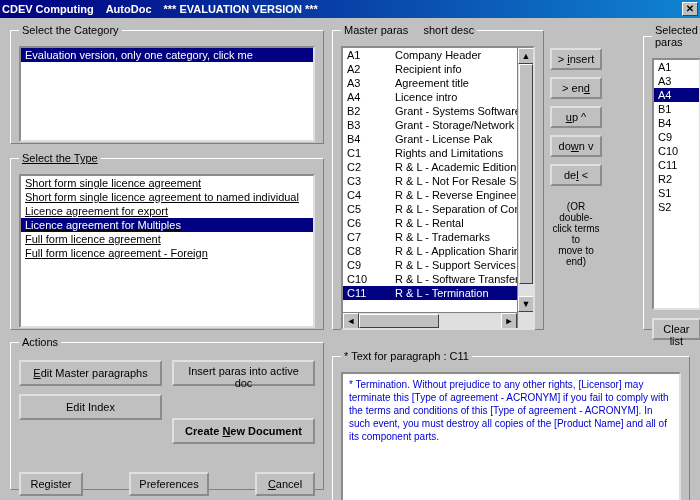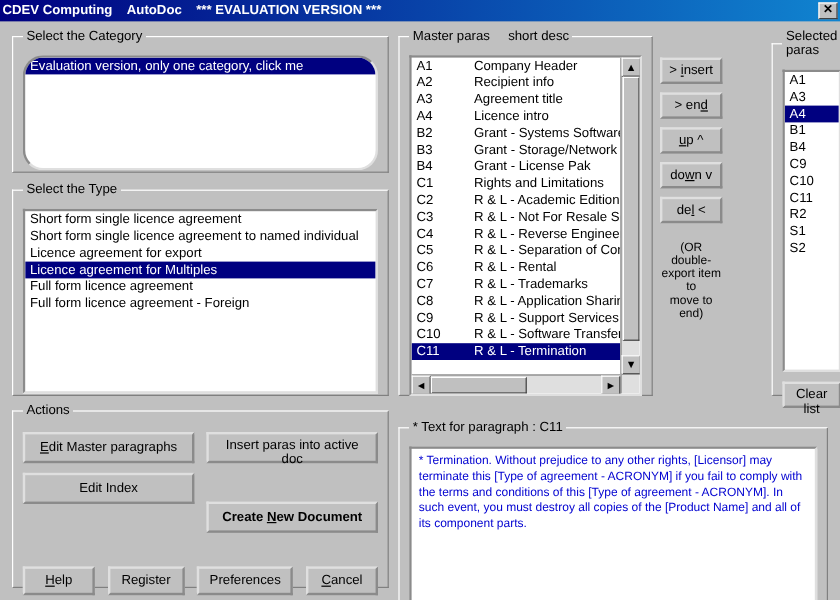--- a/index.html
+++ b/index.html
@@ -19,21 +19,21 @@
 .btn .u { text-decoration: underline; }
 .scroll-v { position: absolute; right: 0; top: 0; bottom: 0; width: 16px; background: #dfdfdf; border-left: 1px solid #808080; }
 .scroll-h { position: absolute; left: 0; right: 16px; bottom: 0; height: 16px; background: #dfdfdf; border-top: 1px solid #808080; }
 .sarrow { width: 16px; height: 16px; background: #c0c0c0; border: 1px solid #fff; border-right-color: #404040; border-bottom-color: #404040; font-size: 9px; text-align: center; line-height: 14px; position: absolute; }
 .thumb { background: #c0c0c0; border: 1px solid #fff; border-right-color: #404040; border-bottom-color: #404040; position: absolute; }
 .note { color: #000; font-size: 10px; text-align: center; }
 .preview { color: #0000d0; font-family: Verdana, sans-serif; font-size: 10px; padding: 4px 6px; line-height: 1.3; }
 
 
 #fs-cat { left: 10px; top: 6px; width: 314px; height: 120px; }
-#fs-type { left: 10px; top: 134px; width: 314px; height: 178px; }
+#fs-type { left: 10px; top: 134px; width: 314px; height: 178px; text-decoration: underline; }
 #fs-actions { left: 10px; top: 318px; width: 314px; height: 154px; }
 #fs-master { left: 332px; top: 6px; width: 212px; height: 306px; }
 #fs-selected { left: 643px; top: 6px; width: 64px; height: 306px; }
 #fs-text { left: 332px; top: 332px; width: 358px; height: 154px; }
 
 
 .sidebtns { position: absolute; left: 550px; top: 30px; width: 52px; }
 .sidebtns .btn { display: block; width: 52px; margin-bottom: 7px; font-size: 11px; padding: 3px 2px; }
 </style>
 </head>
@@ -43,21 +43,21 @@
   <span class="seg">CDEV Computing</span>
   <span class="seg">AutoDoc</span>
   <span class="seg">*** EVALUATION VERSION ***</span>
   <div class="close">✕</div>
 </div>
 
 <div class="window-body">
 
   <fieldset id="fs-cat">
     <legend>Select the Category</legend>
-    <div class="inset" style="height:96px;border-radius:17px;">
+    <div class="inset" style="height:96px;">
       <div class="listrow selected">Evaluation version, only one category, click me</div>
     </div>
   </fieldset>
 
   <fieldset id="fs-type">
     <legend>Select the Type</legend>
     <div class="inset" style="height:154px;" id="type-list">
         <div class="listrow">Short form single licence agreement</div>
         <div class="listrow">Short form single licence agreement to named individual</div>
         <div class="listrow">Licence agreement for export</div>
@@ -69,21 +69,20 @@
 
   <fieldset id="fs-actions">
     <legend>Actions</legend>
     <div style="display:grid;grid-template-columns:1fr 1fr;gap:8px 10px;padding-top:2px;">
       <button class="btn" style="height:26px;"><span class="u">E</span><span>dit Master paragraphs</span></button>
       <button class="btn" style="height:26px;">Insert paras into active doc</button>
       <button class="btn" style="height:26px;">Edit Index</button>
       <button class="btn default" style="height:26px;margin-top:24px;">Create <span class="u">N</span>ew Document</button>
     </div>
     <div style="display:flex;gap:8px;margin-top:28px;justify-content:space-between;">
-      <button class="btn" style="width:60px;height:24px;"><span class="u">H</span>elp</button>
       <button class="btn" style="width:64px;height:24px;">Register</button>
       <button class="btn" style="width:80px;height:24px;">Preferences</button>
       <button class="btn" style="width:60px;height:24px;"><span class="u">C</span>ancel</button>
     </div>
   </fieldset>
 
   <fieldset id="fs-master">
     <legend><span>Master paras</span>&nbsp;&nbsp;&nbsp;&nbsp;&nbsp;<span>short desc</span></legend>
     <div class="inset" style="height:284px;position:relative;">
       <div id="master-rows" style="position:absolute;left:0;top:0;right:16px;bottom:16px;overflow:hidden;">
@@ -120,21 +119,21 @@
   </fieldset>
 
   <div class="sidebtns">
     <button class="btn">&gt; <span class="u">i</span>nsert</button>
     <button class="btn">&gt; en<span class="u">d</span></button>
     <button class="btn"><span class="u">u</span>p ^</button>
     <button class="btn">do<span class="u">w</span>n v</button>
     <button class="btn">de<span class="u">l</span> &lt;</button>
     <div style="height:8px;"></div>
     <div class="note">(OR double-</div>
-    <div class="note">export item to</div>
+    <div class="note">click terms to</div>
     <div class="note">move to end)</div>
   </div>
 
   <fieldset id="fs-selected">
     <legend>Selected paras</legend>
     <div class="inset" style="height:252px;" id="selected-list">
         <div class="listrow">A1</div>
         <div class="listrow">A3</div>
         <div class="listrow selected">A4</div>
         <div class="listrow">B1</div>

